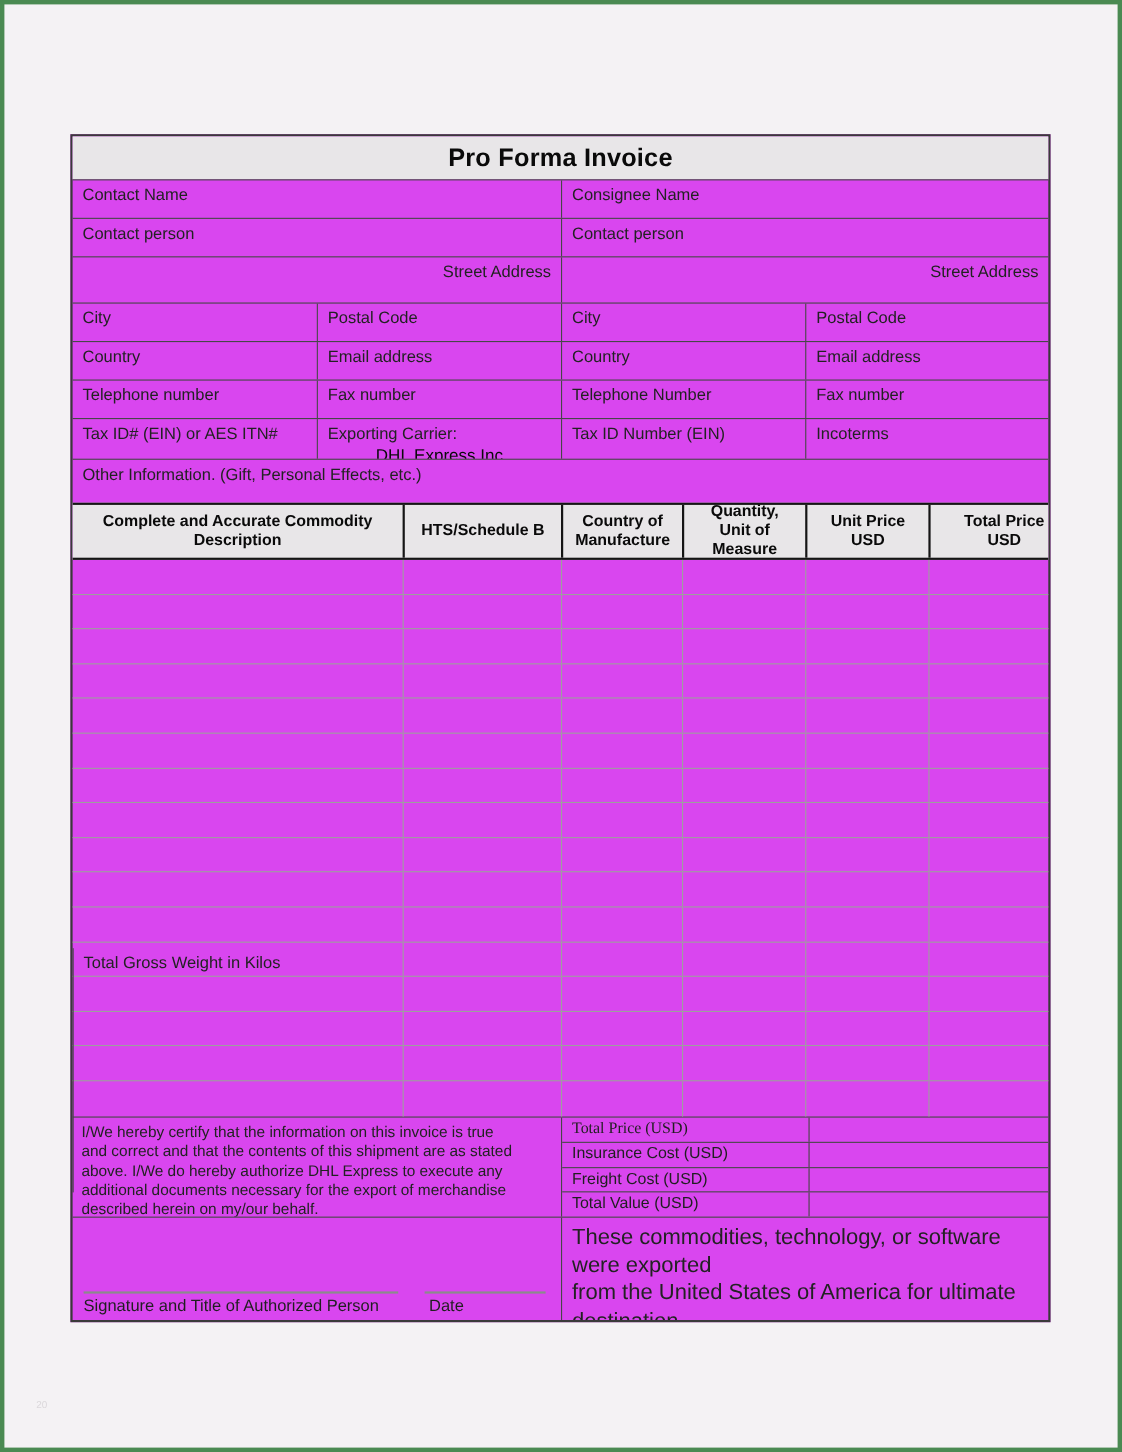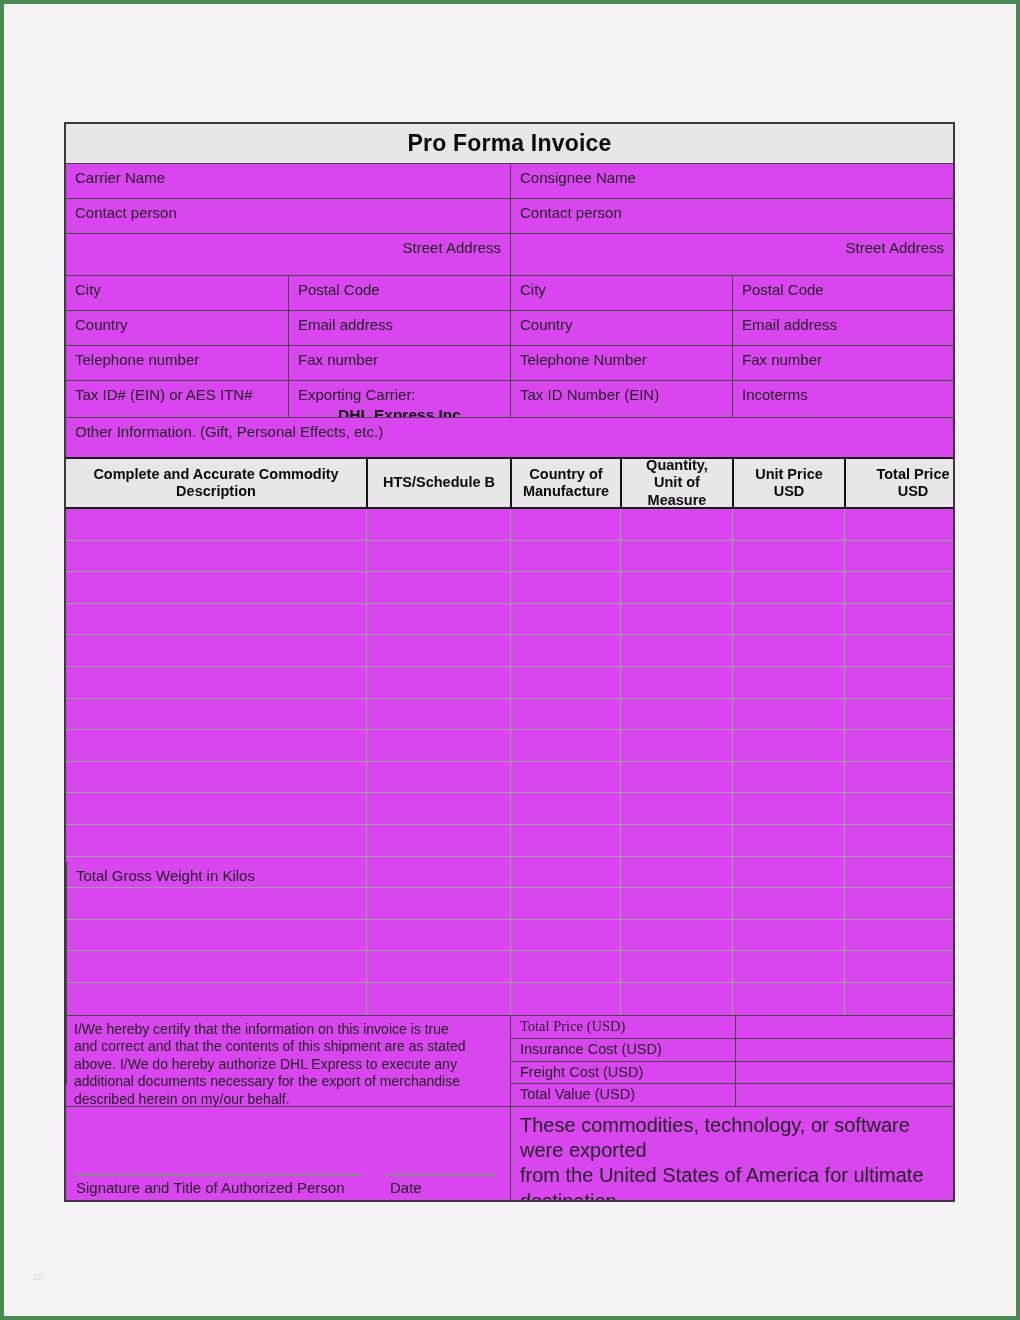--- a/index.html
+++ b/index.html
@@ -21,21 +21,21 @@
   .lbl { display:block; padding:5px 9px 0 9px; font-size:15px; line-height:1.25; color:#222; }
 
   .r-title { height:39px; background:#e8e6e8; display:flex; align-items:center; justify-content:center; }
   .title-text { font-size:23px; font-weight:bold; color:#0a0a0a; letter-spacing:0.2px; }
 
   .h35 { height:35px; }
   .h42 { height:42px;text-align:right; }
   .h37 { height:37px; }
   .h40 { height:40px;flex-direction:column; }
 
-  .carrier-value { display:block; text-align:center; font-weight:bold; font-size:15.5px; margin-top:1px; color:#0a0a0a; }
+  .carrier-value { display:block; text-align:center; font-weight:normal; font-size:15.5px; margin-top:1px; color:#0a0a0a; }
 
   
   .r-chead { height:52px; background:#e8e6e8; border-top:2px solid #151515; border-bottom:2px solid #151515; display:flex; }
   .chead-cell { display:flex; align-items:center; justify-content:center; text-align:center; font-weight:bold; font-size:14.5px; line-height:1.18; white-space:pre-line; color:#0a0a0a; }
   .chead-cell + .chead-cell { border-left:2px solid #151515; }
 
   
   .body-row { display:flex; height:31.6px; border-bottom:1px solid #9e9e9e; }
   .body-row:last-child { border-bottom:none; }
   .body-cell { height:100%; }
@@ -68,21 +68,21 @@
   <div class="watermark">20</div>
 
   <div class="invoice">
 
     <div class="row no-top r-title">
       <span class="title-text">Pro Forma Invoice</span>
     </div>
 
     <div class="row h35">
       <div class="cell w444">
-        <span class="lbl">Carrier Name</span>
+        <span class="lbl">Contact Name</span>
       </div>
       <div class="cell flex1">
         <span class="lbl">Consignee Name</span>
       </div>
     </div>
 
     <div class="row h35">
       <div class="cell w444">
         <span class="lbl">Contact person</span>
       </div>

